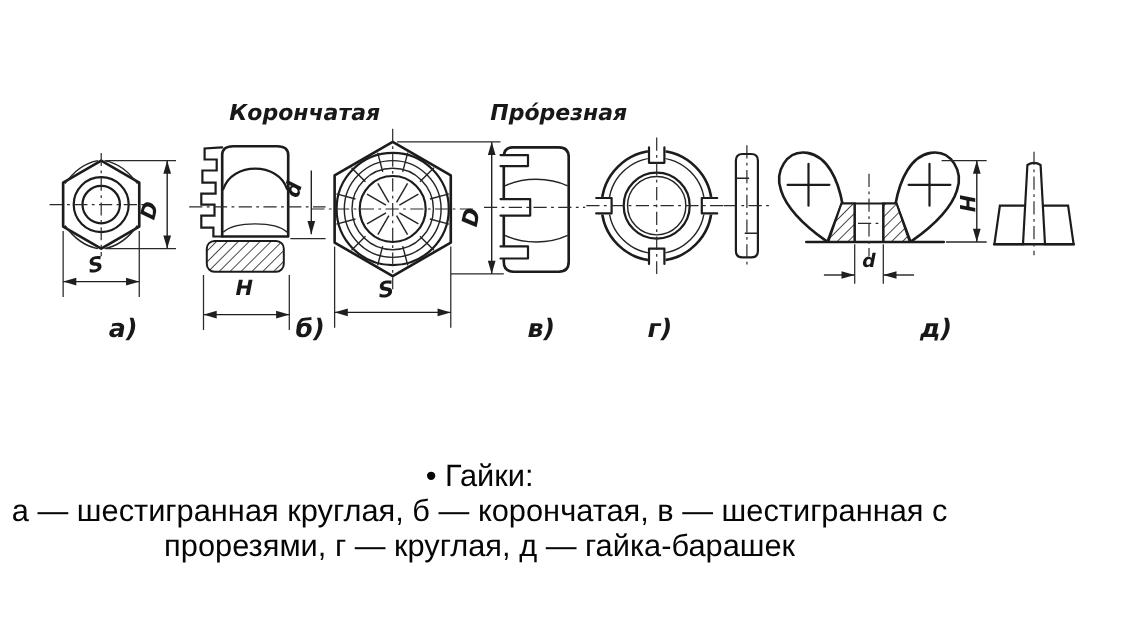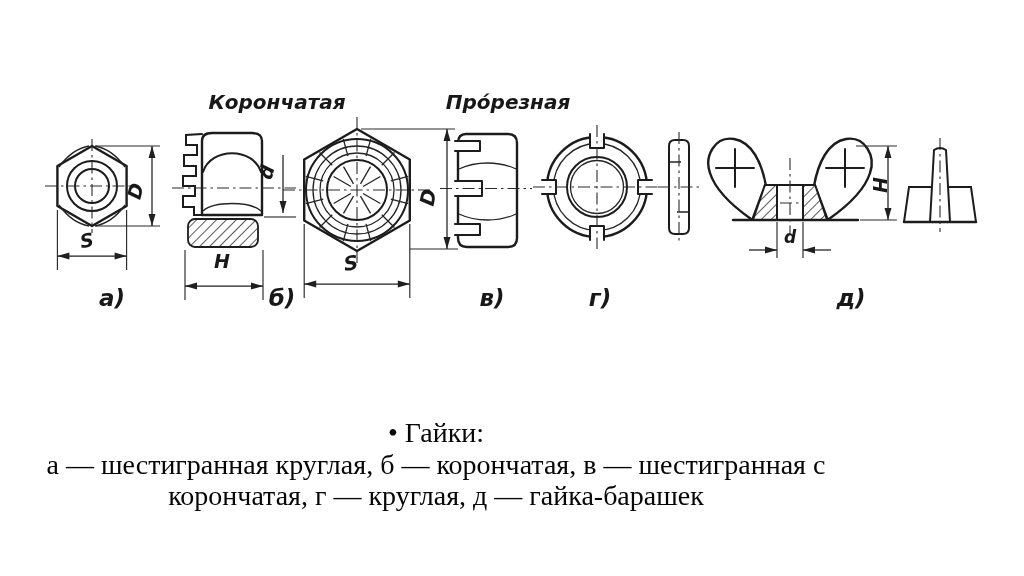--- a/index.html
+++ b/index.html
@@ -15,21 +15,21 @@
   .ext{stroke:#2a2a2a;fill:none;stroke-width:1.15;}
   .dim{stroke:#1f1f1f;fill:none;stroke-width:1.25;}
   .cline{stroke:#2a2a2a;fill:none;stroke-width:1.1;stroke-dasharray:12 4 2.5 4;}
   .hatched{fill:url(#hatch);stroke:#1c1c1c;stroke-width:1.8;}
   .handlbl{font-family:"DejaVu Sans", sans-serif;font-style:italic;font-weight:bold;fill:#181818;}
   .toplbl{font-size:20px;}
   .letter{font-size:23px;}
   .dimlbl{font-size:19px;}
   .caption{
     position:absolute;top:417px;left:0;width:872px;text-align:center;
-    font-family:Liberation Serif, serif;font-size:28px;line-height:31.5px;color:#060606;
+    font-family:Liberation Sans, sans-serif;font-size:28px;line-height:31.5px;color:#060606;
   }
 </style>
 </head>
 <body>
 
 <div class="fig-wrap">
 <svg width="1024" height="410" viewBox="0 0 1024 410">
   <defs>
     <pattern id="hatch" width="7" height="7" patternUnits="userSpaceOnUse" patternTransform="rotate(45)">
       <rect width="7" height="7" fill="#ffffff"></rect>
@@ -169,14 +169,14 @@
     <line class="obj" x1="904" y1="222" x2="976" y2="222" stroke-width="2.4"></line>
     <path class="cline" d="M940,138 V232"></path>
     <text class="handlbl letter" x="851" y="306" text-anchor="middle">д)</text>
   </g>
 </svg>
 </div>
 
 <div class="caption">
   <div>• Гайки:</div>
   <div>а — шестигранная круглая, б — корончатая, в — шестигранная с</div>
-  <div>корончатая, г — круглая, д — гайка-барашек</div>
+  <div>прорезями, г — круглая, д — гайка-барашек</div>
 </div>
 
 </body></html>

